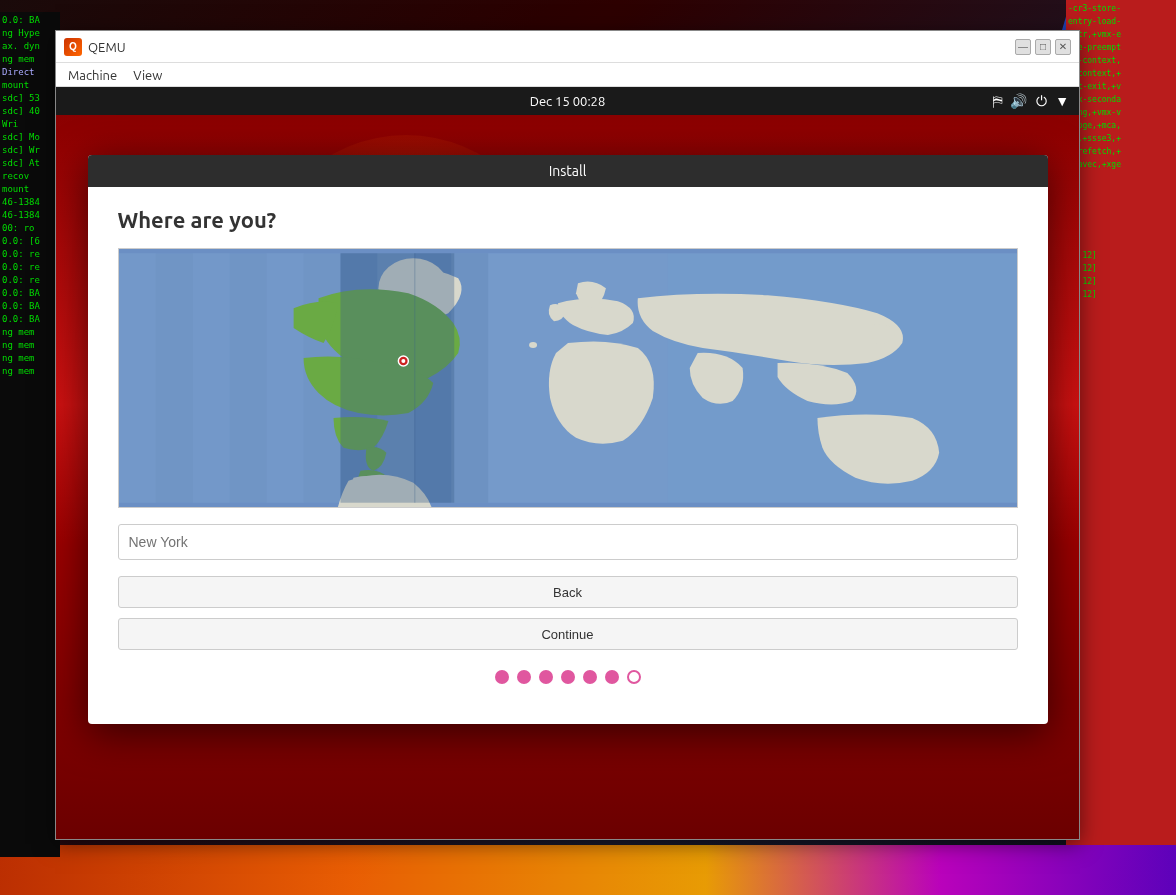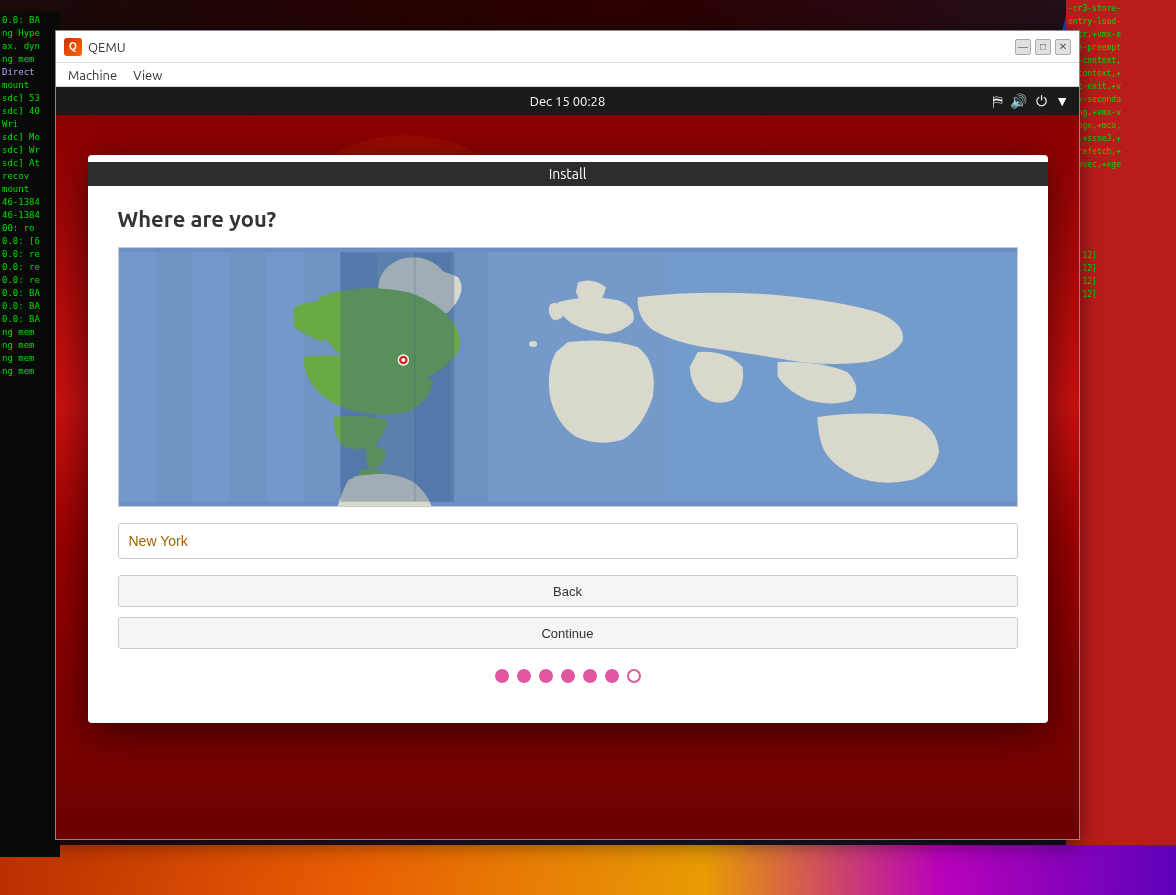--- a/index.html
+++ b/index.html
@@ -231,26 +231,25 @@
       transform: translateX(-50%);
       width: 960px;
       background: #ffffff;
       border-radius: 4px;
       box-shadow: 0 8px 40px rgba(0,0,0,0.6);
       overflow: hidden;
     }
 
     
     .dialog-titlebar {
-      height: 24px;
+      height: 32px;
       background: #2d2d2d;
       display: flex;
       align-items: center;
       justify-content: center;
-      margin-top: 7px;
     }
     .dialog-title {
       color: #ffffff;
       font-size: 14px;
     }
 
     
     .dialog-content {
       padding: 20px 30px;
     }
@@ -279,21 +278,21 @@
     }
 
     
     .location-input {
       width: 100%;
       height: 36px;
       border: 1px solid #ccc;
       border-radius: 3px;
       padding: 14px 10px;
       font-size: 14px;
-      color: #a16207;
+      color: #737373;
       margin-bottom: 16px;
       outline: none;
     }
 
     
     .dialog-buttons {
       display: flex;
       justify-content: flex-end;
       gap: 10px;
       margin-bottom: 20px;

